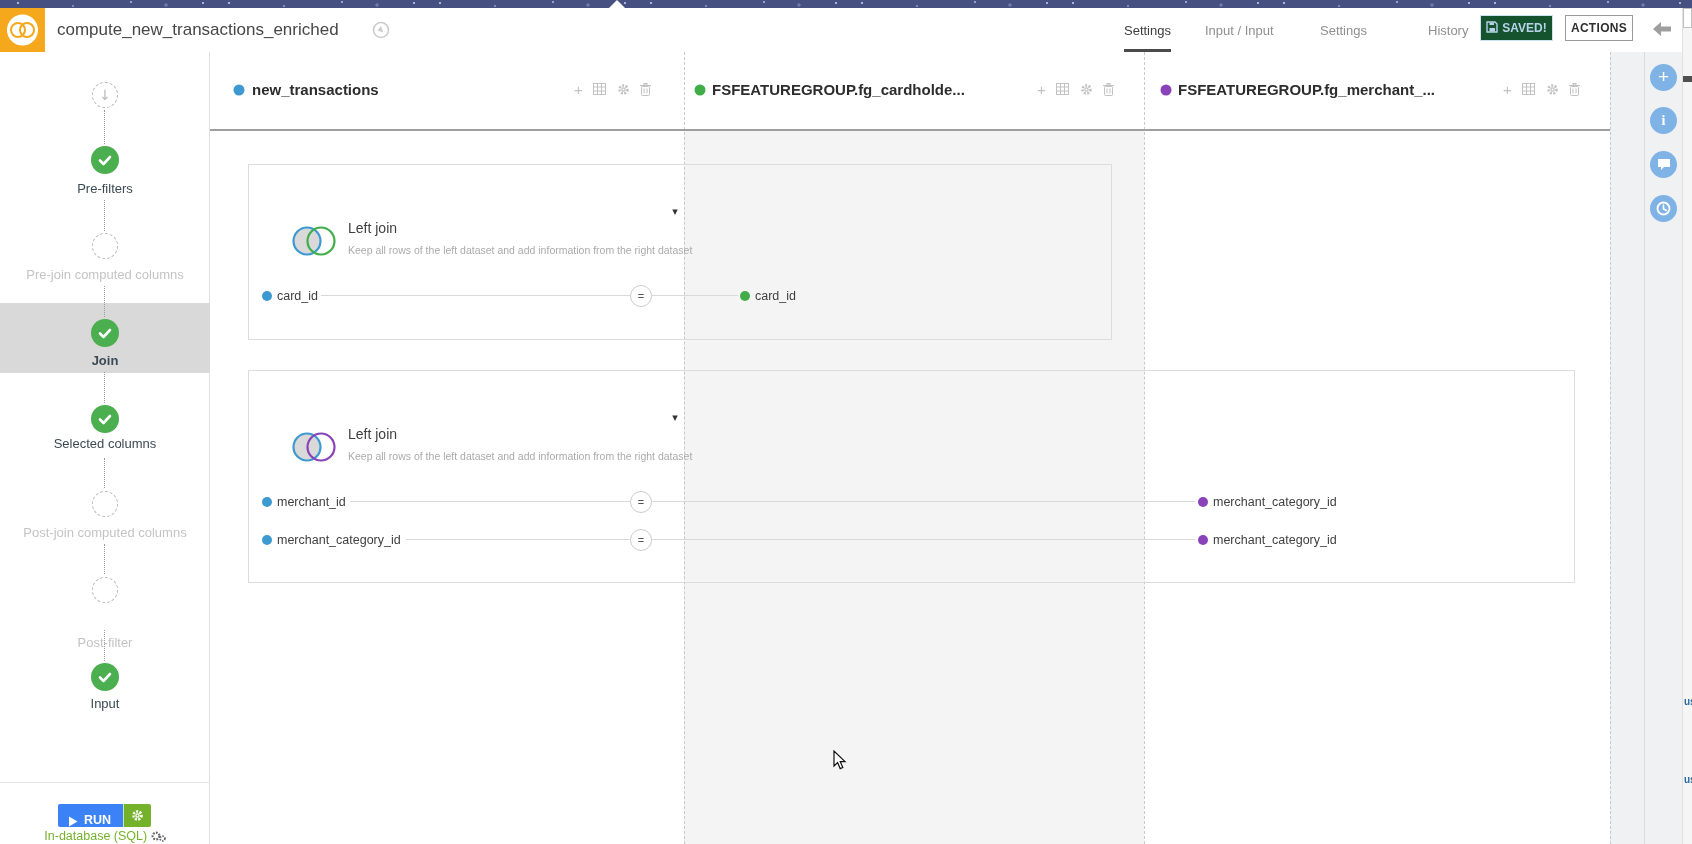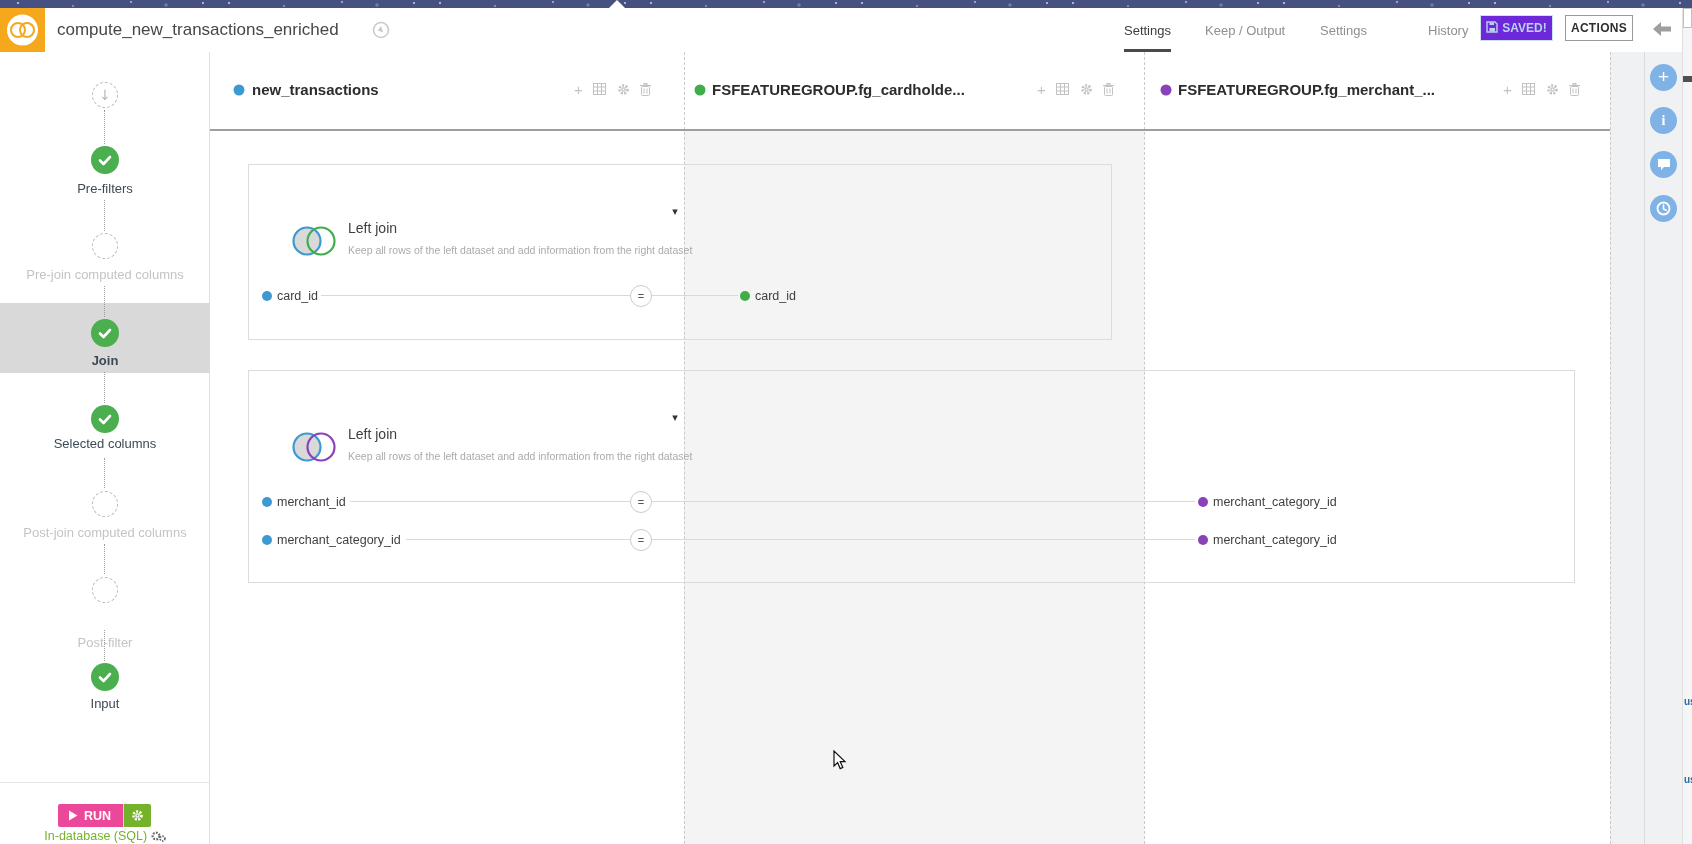--- a/index.html
+++ b/index.html
@@ -20,43 +20,43 @@
          border-right:8px solid transparent;border-bottom:8px solid #ffffff;}
 
   
   .header{left:0;top:8px;width:1692px;height:44px;background:#fff;border-bottom:1px solid #e2e2e2;}
   .logo{left:0;top:0;width:45px;height:44px;background:#f5a81c;}
   .title{left:57px;top:0;height:44px;line-height:44px;font-size:17px;color:#474747;white-space:nowrap;}
   .compass{left:372px;top:13px;width:18px;height:18px;}
   .tab{top:0;height:44px;line-height:46px;font-size:13px;color:#8f8f8f;box-sizing:border-box;
        white-space:nowrap;cursor:pointer;}
   .tab.active{color:#3c3c3c;border-bottom:3px solid #4a4a4a;}
-  .btn-saved{left:1480px;top:7px;width:73px;height:26px;border:1px solid #cfe2f3;background:#6d28d9;
+  .btn-saved{left:1480px;top:7px;width:73px;height:26px;border:1px solid #cfe2f3;background:#14532d;
      color:#b8d2ea;font-size:12px;font-weight:bold;display:flex;align-items:center;
      justify-content:center;gap:4px;box-sizing:border-box;}
   .btn-actions{left:1565px;top:7px;width:68px;height:26px;border:1px solid #9a9a9a;background:#fff;
      color:#2e2e2e;font-size:12px;font-weight:bold;display:flex;align-items:center;
      justify-content:center;box-sizing:border-box;letter-spacing:.3px;}
   .backarrow{left:1652px;top:13px;width:20px;height:16px;cursor:pointer;}
 
   
   .sidebar{left:0;top:52px;width:210px;height:792px;background:#fff;border-right:1px solid #e0e0e0;box-sizing:border-box;}
   .stepband{left:0;top:251px;width:210px;height:70px;background:#d9d9d9;}
   .dotline{left:104px;width:0;border-left:1px dotted #9a9a9a;}
   .stepcircle{box-sizing:border-box;border-radius:50%;display:flex;align-items:center;justify-content:center;}
   .c-done{left:91px;width:28px;height:28px;background:#4bae4f;}
   .c-empty{left:92px;width:26px;height:26px;background:#fff;border:1.5px dashed #b8b8b8;}
   .steplabel{left:0;width:210px;text-align:center;font-size:13px;color:#3b4a54;height:15px;line-height:15px;}
   .steplabel.dis{color:#c4c4c4;}
   .steplabel.sel{font-weight:bold;}
   .arrowglyph{color:#b8b8b8;font-size:14px;font-family:"DejaVu Sans",sans-serif;}
   .sb-divider{left:0;top:730px;width:210px;height:1px;background:#e5e5e5;}
   .runbtn{left:58px;top:752px;height:23px;display:flex;border-radius:2px;overflow:hidden;cursor:pointer;}
-  .runmain{background:#ec4899;color:#fff;font-size:12.5px;font-weight:bold;display:flex;
-     align-items:center;gap:6px;padding:0 12px 0 10px;}
+  .runmain{background:#3b82f6;color:#fff;font-size:12.5px;font-weight:bold;display:flex;
+     align-items:flex-end;gap:6px;padding:0 12px 0 10px;}
   .rungear{background:#74b22b;border-left:1px solid rgba(255,255,255,.65);width:27px;display:flex;
      align-items:center;justify-content:center;}
   .engine{left:0;top:777px;width:210px;text-align:center;font-size:12.5px;color:#74b22b;
      white-space:nowrap;cursor:pointer;}
 
   
   .main{left:210px;top:52px;width:1434px;height:792px;background:#fff;overflow:hidden;}
   .col2bg{left:474px;top:79px;width:460px;height:713px;background:#f4f4f5;}
   .rightgray{left:1400px;top:0;width:34px;height:792px;background:#f0f1f2;}
   .vdash{top:0;height:792px;width:0;border-left:1px dashed #c9c9c9;}
@@ -107,21 +107,21 @@
     </div>
     <div class="abs title">compute_new_transactions_enriched</div>
     <div class="abs compass">
       <svg width="18" height="18">
           <circle cx="9" cy="9" r="7.5" fill="none" stroke="#cbcbcb" stroke-width="1.6"></circle>
           <path d="M9 5 L11.3 11.4 L5.6 9.4 Z" fill="#cbcbcb"></path>
         </svg>
     </div>
 
     <div class="abs tab active" style="left:1124px;">Settings</div>
-    <div class="abs tab" style="left:1205px;">Keep / Output</div>
+    <div class="abs tab" style="left:1205px;">Input / Input</div>
     <div class="abs tab" style="left:1320px;">Settings</div>
     <div class="abs tab" style="left:1412px;margin-left:16px;">History</div>
 
     <div class="abs btn-saved">
       <span>
         <svg width="12" height="12">
             <path d="M1 1 h8 l2 2 v8 h-10 z" fill="none" stroke="#b8d2ea" stroke-width="1.4"></path>
             <rect x="3.5" y="1.5" width="4.5" height="2.5" fill="#b8d2ea"></rect>
             <rect x="3.5" y="7" width="5.5" height="3.5" fill="#b8d2ea"></rect>
           </svg>

